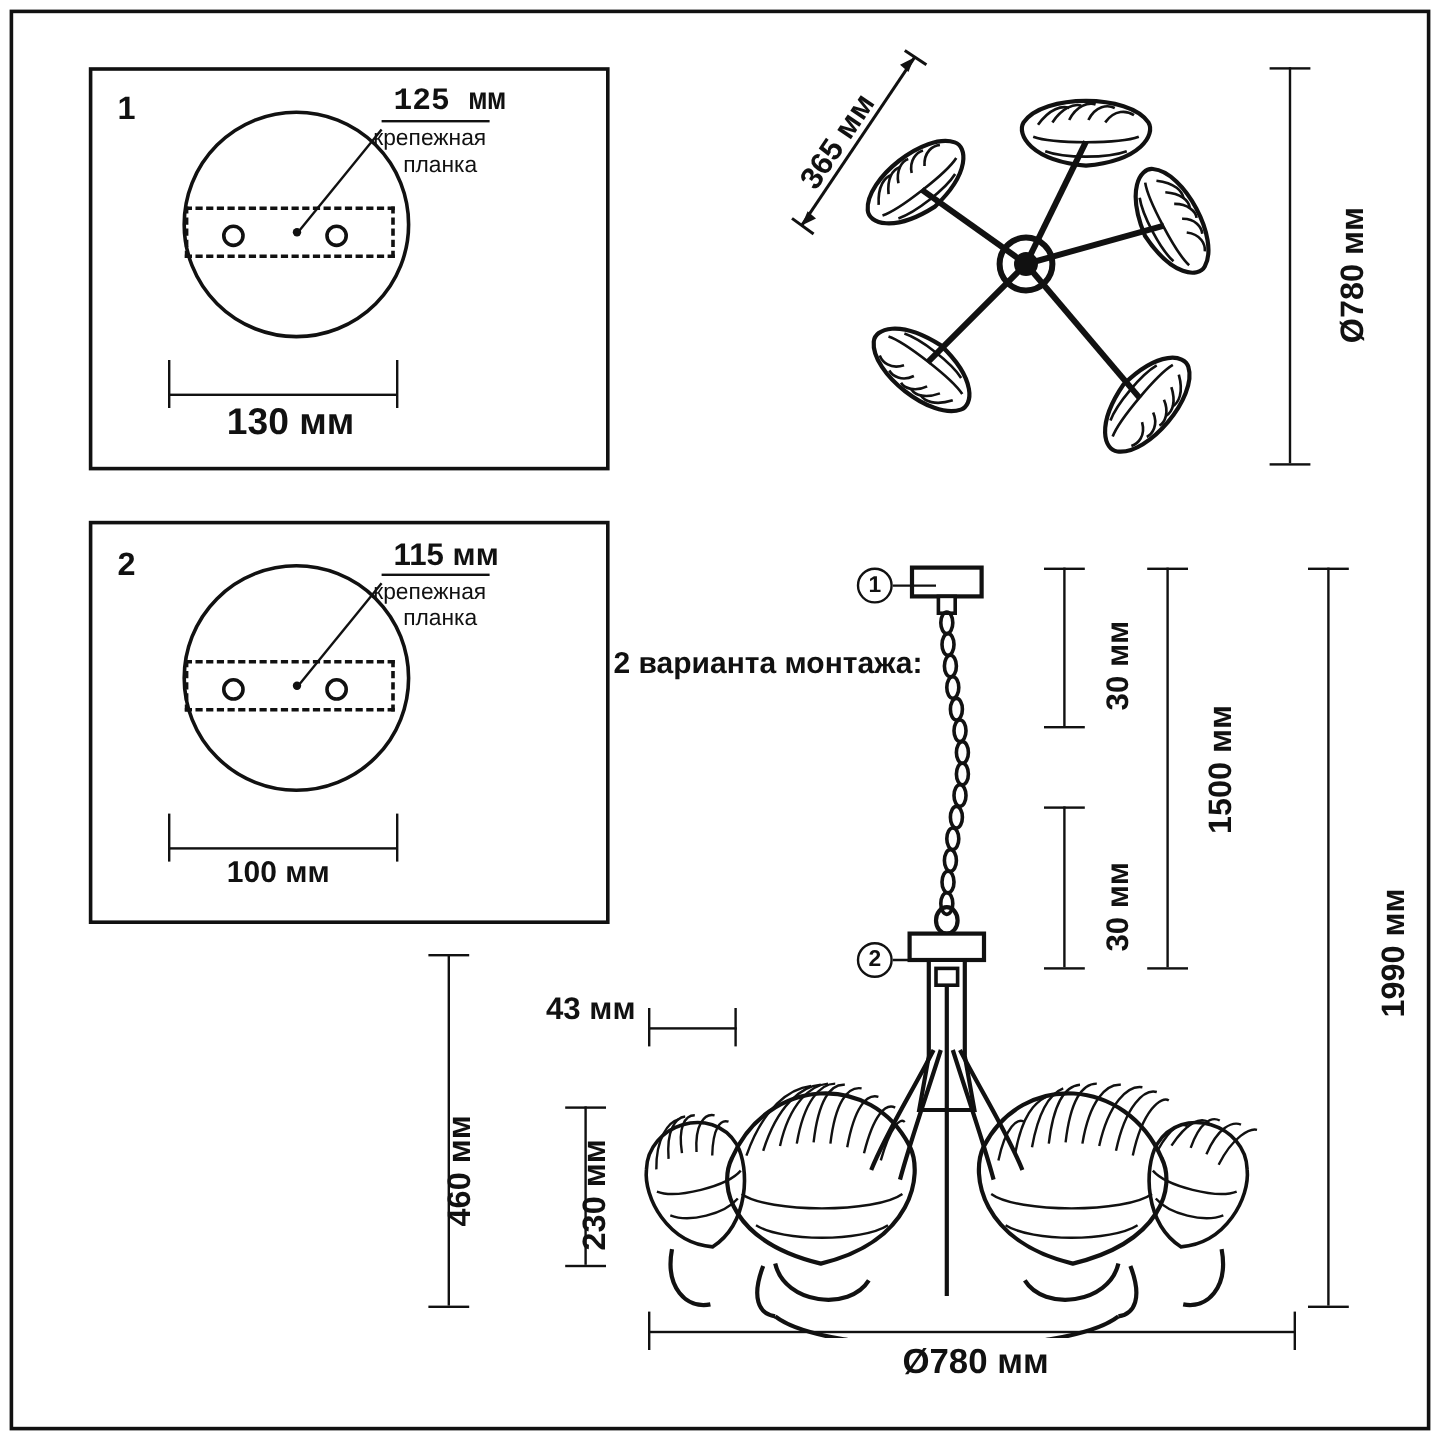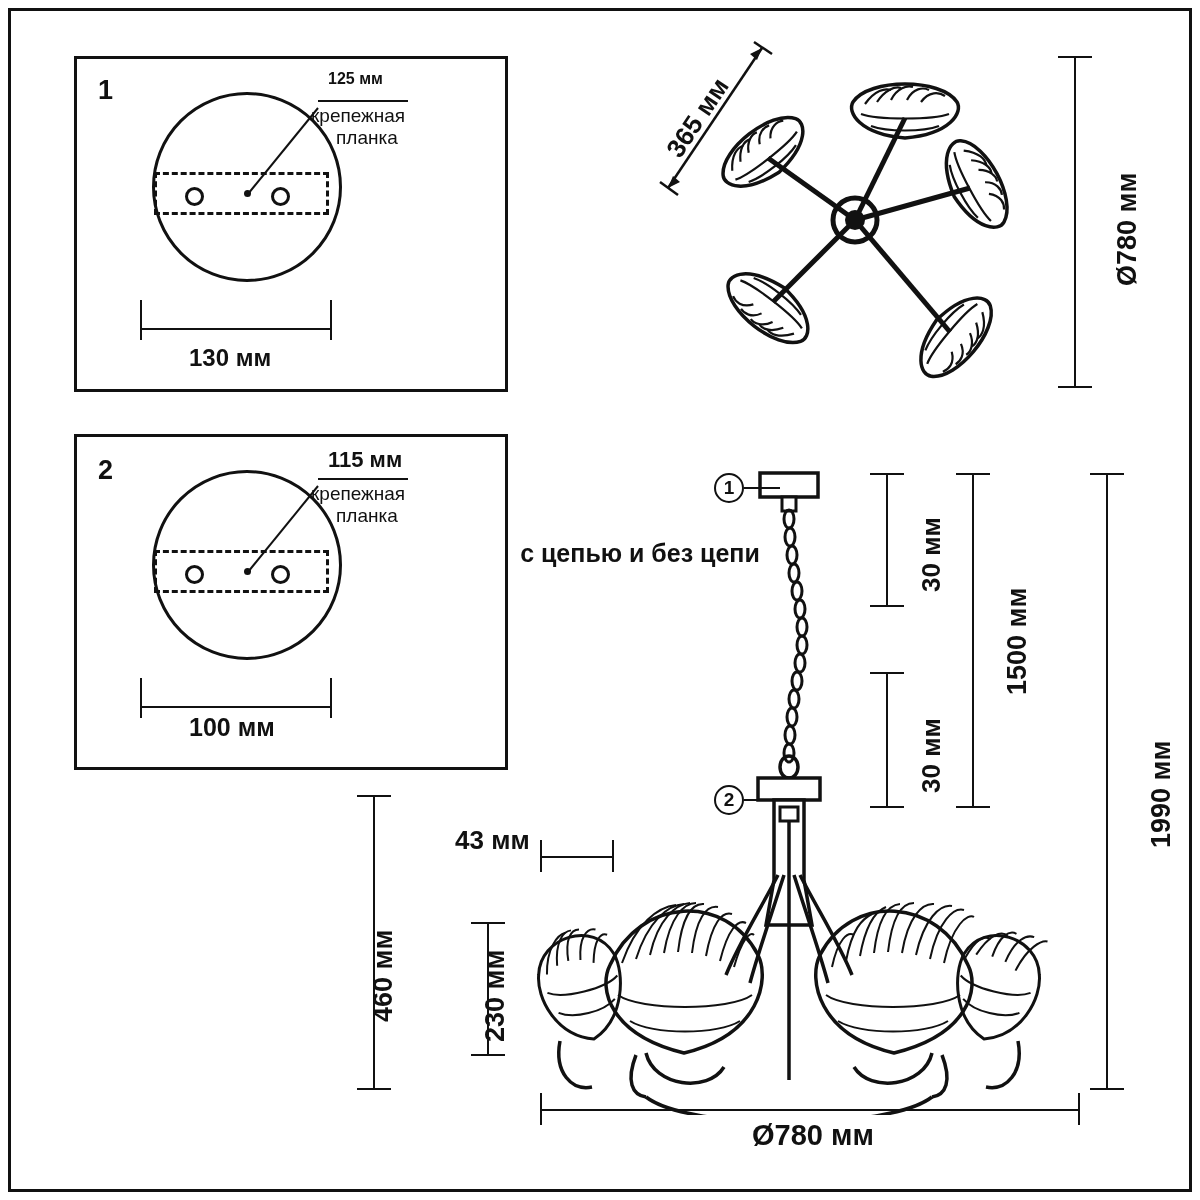--- a/index.html
+++ b/index.html
@@ -144,45 +144,45 @@
   <div class="hole" style="left:185px; top:187px; width:19px; height:19px;"></div>
   <div class="hole" style="left:271px; top:187px; width:19px; height:19px;"></div>
   <div class="dot" style="left:244px; top:190px;"></div>
 
   <div class="svgwrap" style="left:240px; top:100px; width:110px; height:100px;">
     <svg width="110" height="100" viewBox="0 0 110 100">
       <line x1="8" y1="94" x2="78" y2="8" stroke="#111" stroke-width="2"></line>
     </svg>
   </div>
   <div class="dimline-h" style="left:318px; top:100px; width:90px;"></div>
-  <div class="lbl" style="left:328px; top:70px; font-size:16px;">125 мм</div>
+  <div class="lbl" style="left:328px; top:70px; font-size:26px;font-family:Liberation Mono, monospace;">125 мм</div>
   <div class="lbl small" style="left:311px; top:106px;">крепежная</div>
   <div class="lbl small" style="left:336px; top:128px;">планка</div>
 
   <div class="dimline-h" style="left:140px; top:328px; width:190px;"></div>
   <div class="tick-v" style="left:140px; top:300px; height:40px;"></div>
   <div class="tick-v" style="left:330px; top:300px; height:40px;"></div>
-  <div class="lbl" style="left:189px; top:345px; font-size:24px;">130 мм</div>
+  <div class="lbl" style="left:189px; top:335px; font-size:31px;">130 мм</div>
 
   <div class="panel" style="left:74px; top:434px; width:434px; height:336px;"></div>
   <div class="num" style="left:98px; top:455px;">2</div>
 
   <div class="circle-outline" style="left:152px; top:470px; width:190px; height:190px;"></div>
   <div class="dashed-box" style="left:154px; top:550px; width:175px; height:43px;"></div>
   <div class="hole" style="left:185px; top:565px; width:19px; height:19px;"></div>
   <div class="hole" style="left:271px; top:565px; width:19px; height:19px;"></div>
   <div class="dot" style="left:244px; top:568px;"></div>
 
   <div class="svgwrap" style="left:240px; top:478px; width:110px; height:100px;">
     <svg width="110" height="100" viewBox="0 0 110 100">
       <line x1="8" y1="94" x2="78" y2="8" stroke="#111" stroke-width="2"></line>
     </svg>
   </div>
   <div class="dimline-h" style="left:318px; top:478px; width:90px;"></div>
-  <div class="lbl" style="left:328px; top:448px; font-size:22px;text-align:center;">115 мм</div>
+  <div class="lbl" style="left:328px; top:448px; font-size:26px;text-align:center;">115 мм</div>
   <div class="lbl small" style="left:311px; top:484px;">крепежная</div>
   <div class="lbl small" style="left:336px; top:506px;">планка</div>
 
   <div class="dimline-h" style="left:140px; top:706px; width:190px;"></div>
   <div class="tick-v" style="left:140px; top:678px; height:40px;"></div>
   <div class="tick-v" style="left:330px; top:678px; height:40px;"></div>
   <div class="lbl" style="left:189px; top:714px; font-size:25px;">100 мм</div>
 
   <div class="svgwrap" style="left:660px; top:40px; width:390px; height:360px;">
     <svg width="390" height="360" viewBox="0 0 390 360">
@@ -380,21 +380,21 @@
       </svg>
   </div>
   <div class="circled" style="left:714px; top:785px;">2</div>
   <div class="svgwrap" style="left:744px; top:798px; width:20px; height:4px;">
     <svg width="20" height="4">
         <line x1="0" y1="2" x2="20" y2="2" stroke="#111" stroke-width="2"></line>
       </svg>
   </div>
 
   <div class="note" style="left:510px; top:537px; width:260px;">
-    <div>с цепью и без цепи</div>
+    <div>2 варианта монтажа:</div>
   </div>
 
   <div class="dimline-v" style="left:886px; top:473px; height:132px;"></div>
   <div class="tick-h" style="left:870px; top:473px; width:34px;"></div>
   <div class="tick-h" style="left:870px; top:605px; width:34px;"></div>
   <div class="vtext" style="left:916px; top:592px; font-size:26px; transform: rotate(-90deg);">30 мм</div>
 
   <div class="dimline-v" style="left:886px; top:672px; height:134px;"></div>
   <div class="tick-h" style="left:870px; top:672px; width:34px;"></div>
   <div class="tick-h" style="left:870px; top:806px; width:34px;"></div>

